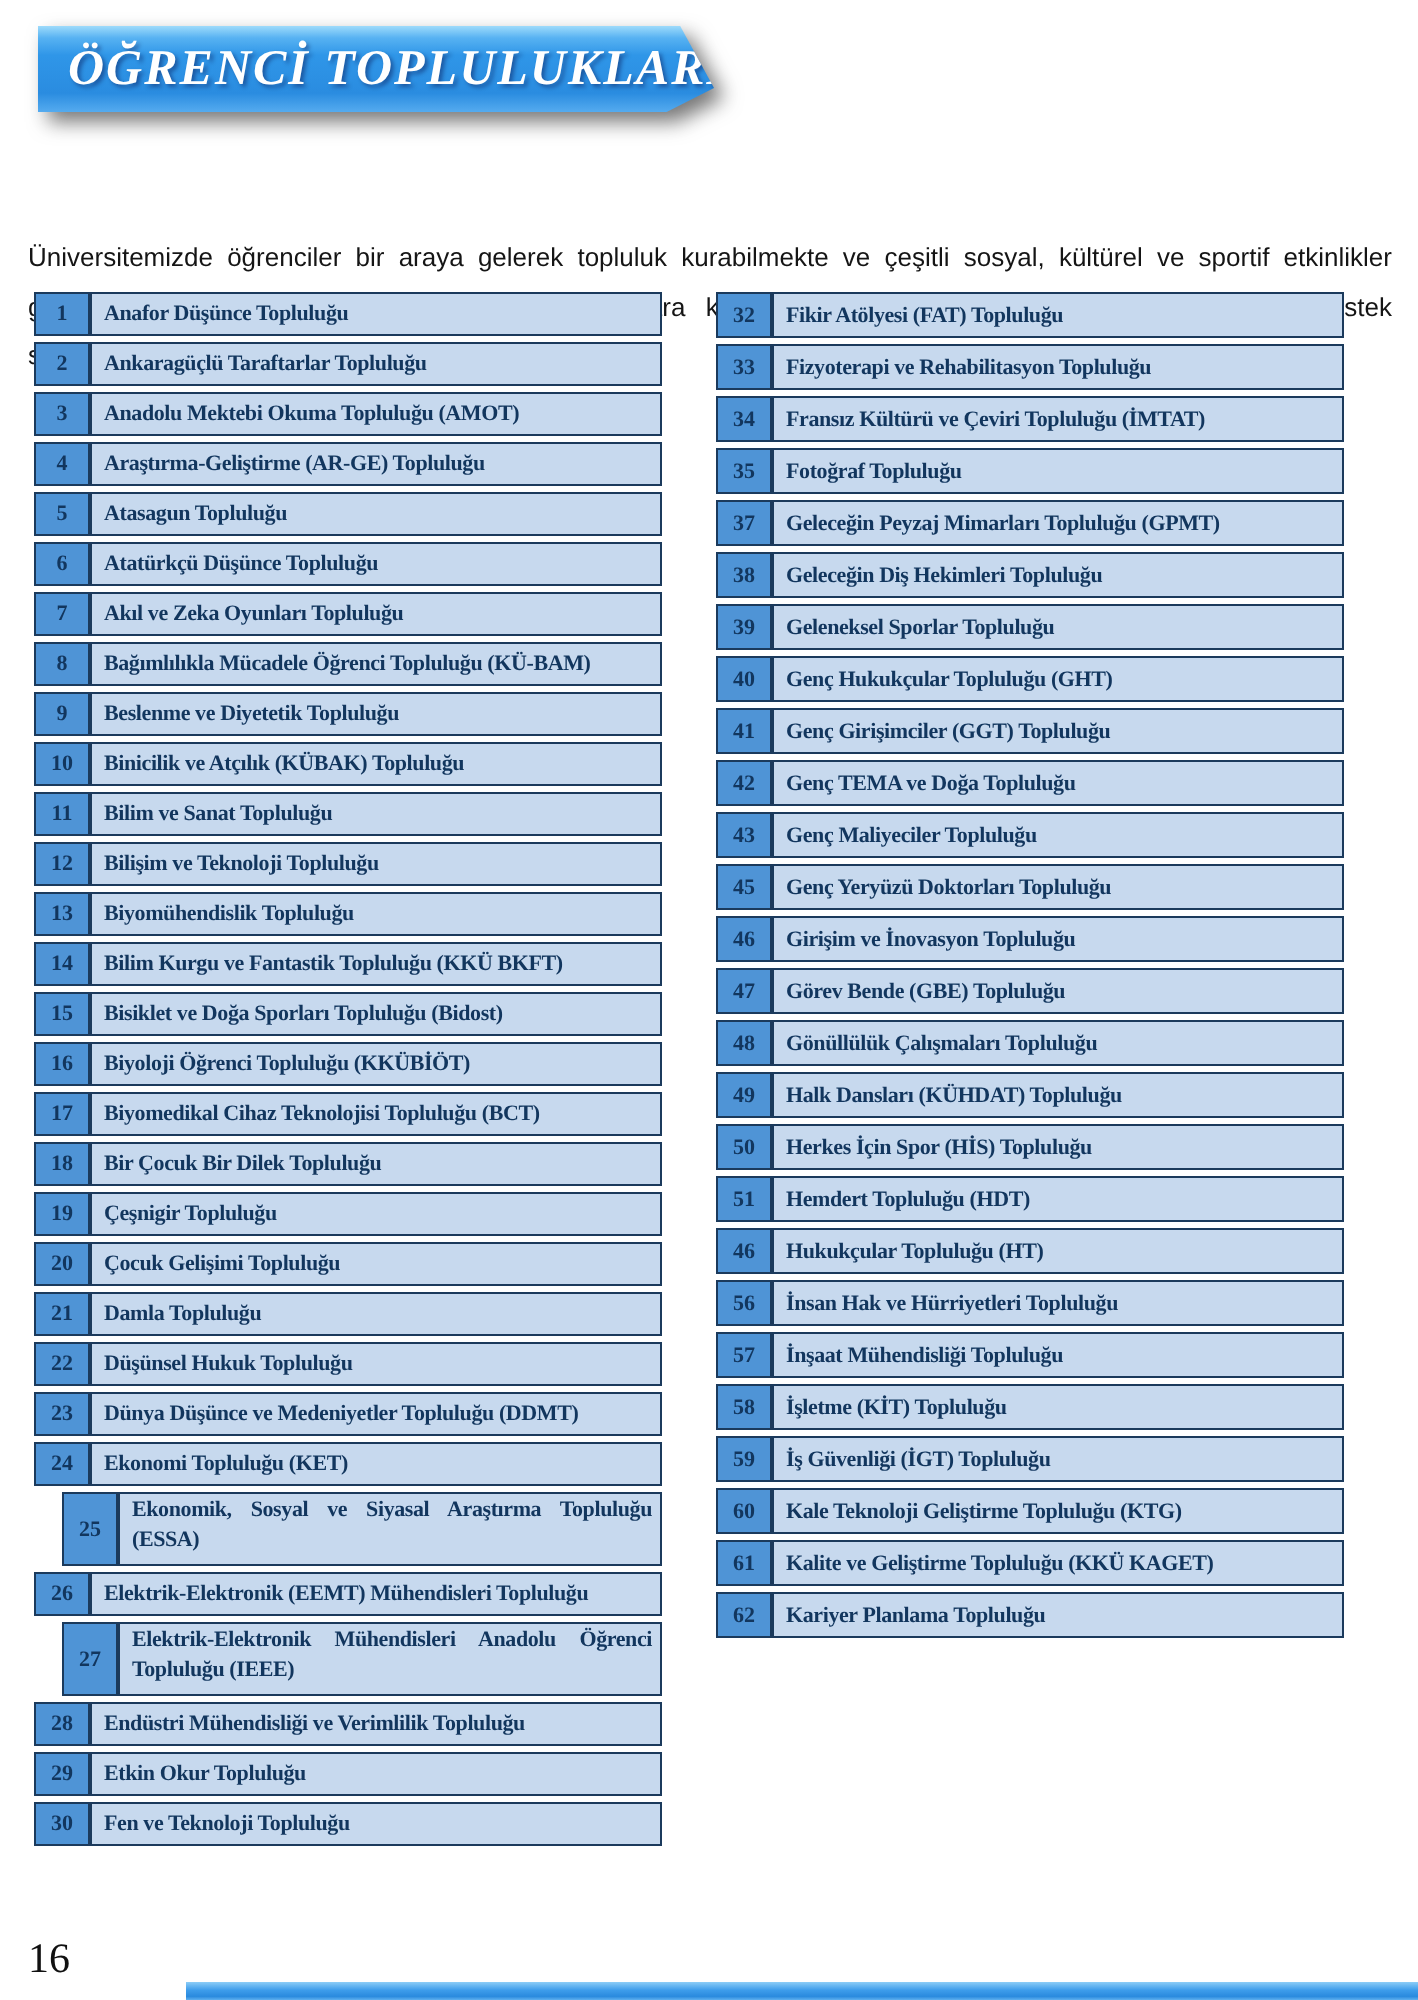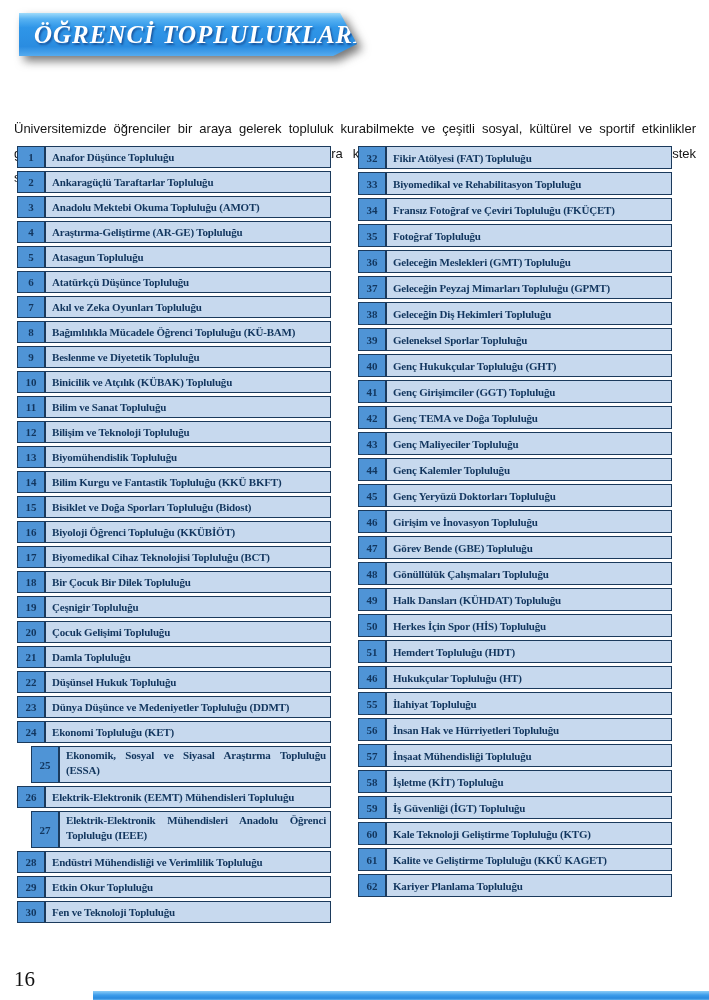--- a/index.html
+++ b/index.html
@@ -220,35 +220,31 @@
         <div class="name">Fen ve Teknoloji Topluluğu</div>
       </div>
     </div>
   <div class="col col-right">
       <div class="community-row">
         <div class="num">32</div>
         <div class="name">Fikir Atölyesi (FAT) Topluluğu</div>
       </div>
       <div class="community-row">
         <div class="num">33</div>
-        <div class="name">Biyomedikal ve Rehabilitasyon Topluluğu</div>
+        <div class="name">Fizyoterapi ve Rehabilitasyon Topluluğu</div>
       </div>
       <div class="community-row">
         <div class="num">34</div>
-        <div class="name">Fransız Fotoğraf ve Çeviri Topluluğu (FKÜÇET)</div>
+        <div class="name">Fransız Kültürü ve Çeviri Topluluğu (İMTAT)</div>
       </div>
       <div class="community-row">
         <div class="num">35</div>
         <div class="name">Fotoğraf Topluluğu</div>
       </div>
       <div class="community-row">
-        <div class="num">36</div>
-        <div class="name">Geleceğin Meslekleri (GMT) Topluluğu</div>
-      </div>
-      <div class="community-row">
         <div class="num">37</div>
         <div class="name">Geleceğin Peyzaj Mimarları Topluluğu (GPMT)</div>
       </div>
       <div class="community-row">
         <div class="num">38</div>
         <div class="name">Geleceğin Diş Hekimleri Topluluğu</div>
       </div>
       <div class="community-row">
         <div class="num">39</div>
         <div class="name">Geleneksel Sporlar Topluluğu</div>
@@ -263,24 +259,20 @@
       </div>
       <div class="community-row">
         <div class="num">42</div>
         <div class="name">Genç TEMA ve Doğa Topluluğu</div>
       </div>
       <div class="community-row">
         <div class="num">43</div>
         <div class="name">Genç Maliyeciler Topluluğu</div>
       </div>
       <div class="community-row">
-        <div class="num">44</div>
-        <div class="name">Genç Kalemler Topluluğu</div>
-      </div>
-      <div class="community-row">
         <div class="num">45</div>
         <div class="name">Genç Yeryüzü Doktorları Topluluğu</div>
       </div>
       <div class="community-row">
         <div class="num">46</div>
         <div class="name">Girişim ve İnovasyon Topluluğu</div>
       </div>
       <div class="community-row">
         <div class="num">47</div>
         <div class="name">Görev Bende (GBE)  Topluluğu</div>
@@ -299,24 +291,20 @@
       </div>
       <div class="community-row">
         <div class="num">51</div>
         <div class="name">Hemdert Topluluğu (HDT)</div>
       </div>
       <div class="community-row">
         <div class="num">46</div>
         <div class="name">Hukukçular Topluluğu (HT)</div>
       </div>
       <div class="community-row">
-        <div class="num">55</div>
-        <div class="name">İlahiyat Topluluğu</div>
-      </div>
-      <div class="community-row">
         <div class="num">56</div>
         <div class="name">İnsan Hak ve Hürriyetleri Topluluğu</div>
       </div>
       <div class="community-row">
         <div class="num">57</div>
         <div class="name">İnşaat Mühendisliği Topluluğu</div>
       </div>
       <div class="community-row">
         <div class="num">58</div>
         <div class="name">İşletme (KİT) Topluluğu</div>

